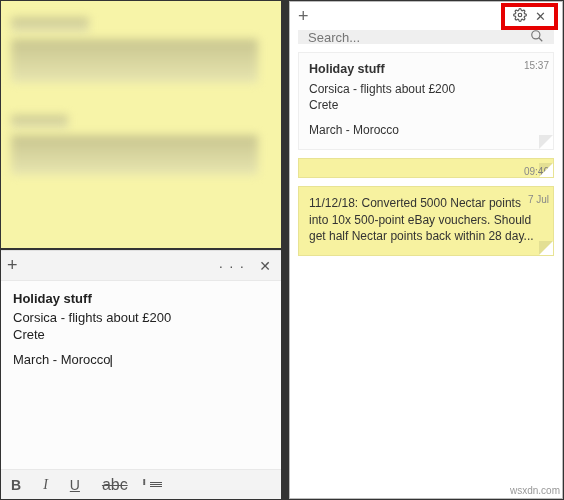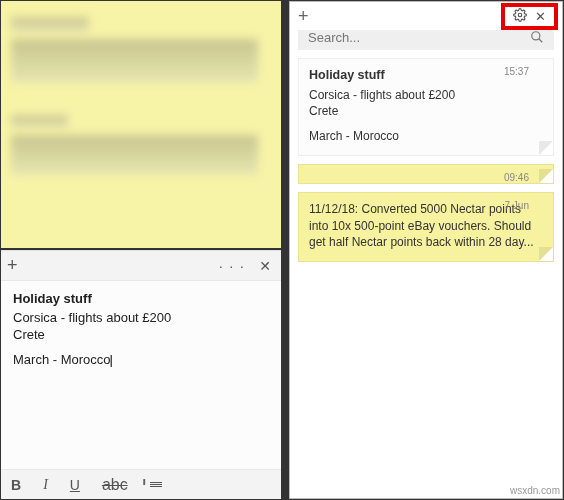--- a/index.html
+++ b/index.html
@@ -32,27 +32,27 @@
 
 
 .right-col { position: absolute; left: 289px; top: 1px; width: 274px; height: 498px; background: #fff; border:1px solid #bbb; display:flex; flex-direction:column;}
 .rc-top { height: 28px; display:flex; align-items:center; padding:0 4px;}
 .rc-top .plus { font-size:18px; color:#666; cursor:pointer; padding:0 4px;}
 .rc-top .spacer{flex:1;}
 .rc-top .gearbox{ border:4px solid #e60000; padding:1px 8px; display:flex; align-items:center; gap:8px;}
 .rc-top .gear{ font-size:14px; color:#555; cursor:pointer;}
 .rc-top .close{ font-size:13px; color:#555; cursor:pointer;}
 .rc-title { font-size:22px; font-weight:700; padding:4px 12px 6px;}
-.rc-search { margin:0 8px 8px; background:#efefef; height:20px; display:flex; align-items:flex-start; padding:0 10px;}
+.rc-search { margin:0 8px 8px; background:#efefef; height:14px; display:flex; align-items:center; padding:0 10px;}
 .rc-search input{ flex:1; border:0; background:transparent; font-size:13px; outline:none; color:#333;}
 .rc-search .sicon{ color:#777; font-size:14px;}
 .rc-list{ flex:1; overflow:auto; padding:0 8px;}
 
 .card{ background:#fcfcfc; border:1px solid #eee; margin-bottom:8px; padding:8px 10px 10px; position:relative; font-size:12px; color:#333; cursor:pointer; line-height:1.4;}
-.card .time{ position:absolute; right:24px; top:6px; font-size:10px; color:#888;}
+.card .time{ position:absolute; right:4px; top:6px; font-size:10px; color:#888;}
 .card .ctitle{ font-weight:600; font-size:12.5px; margin-bottom:2px;}
 .card.yellow{ background:#f7f2a0; border-color:#e8e394;}
 .card .fold{ position:absolute; right:0; bottom:0; width:0;height:0; border-left:14px solid rgba(0,0,0,0.08); border-bottom:14px solid #fff;}
 .card.yellow .fold{border-bottom-color:#fff;}
 .gap{height:8px;}
 .watermark{position:absolute;right:4px;bottom:4px;font-size:10px;color:#999;font-family:Arial;margin-top:40px;}
 </style>
 </head>
 <body>
 
@@ -127,21 +127,21 @@
       <div>March - Morocco</div>
       <div class="fold"></div>
     </div>
 
     <div class="card yellow">
       <span class="time">09:46</span>
       <div class="fold"></div>
     </div>
 
     <div class="card yellow">
-      <span class="time">7 Jun</span>
+      <span class="time">7 Jul</span>
       <div>11/12/18: Converted 5000 Nectar points into 10x 500-point eBay vouchers. Should get half Nectar points back within 28 day...</div>
       <div class="fold"></div>
     </div>
 
   </div>
 </div>
 
 <div class="watermark">wsxdn.com</div>
 
 </body></html>

